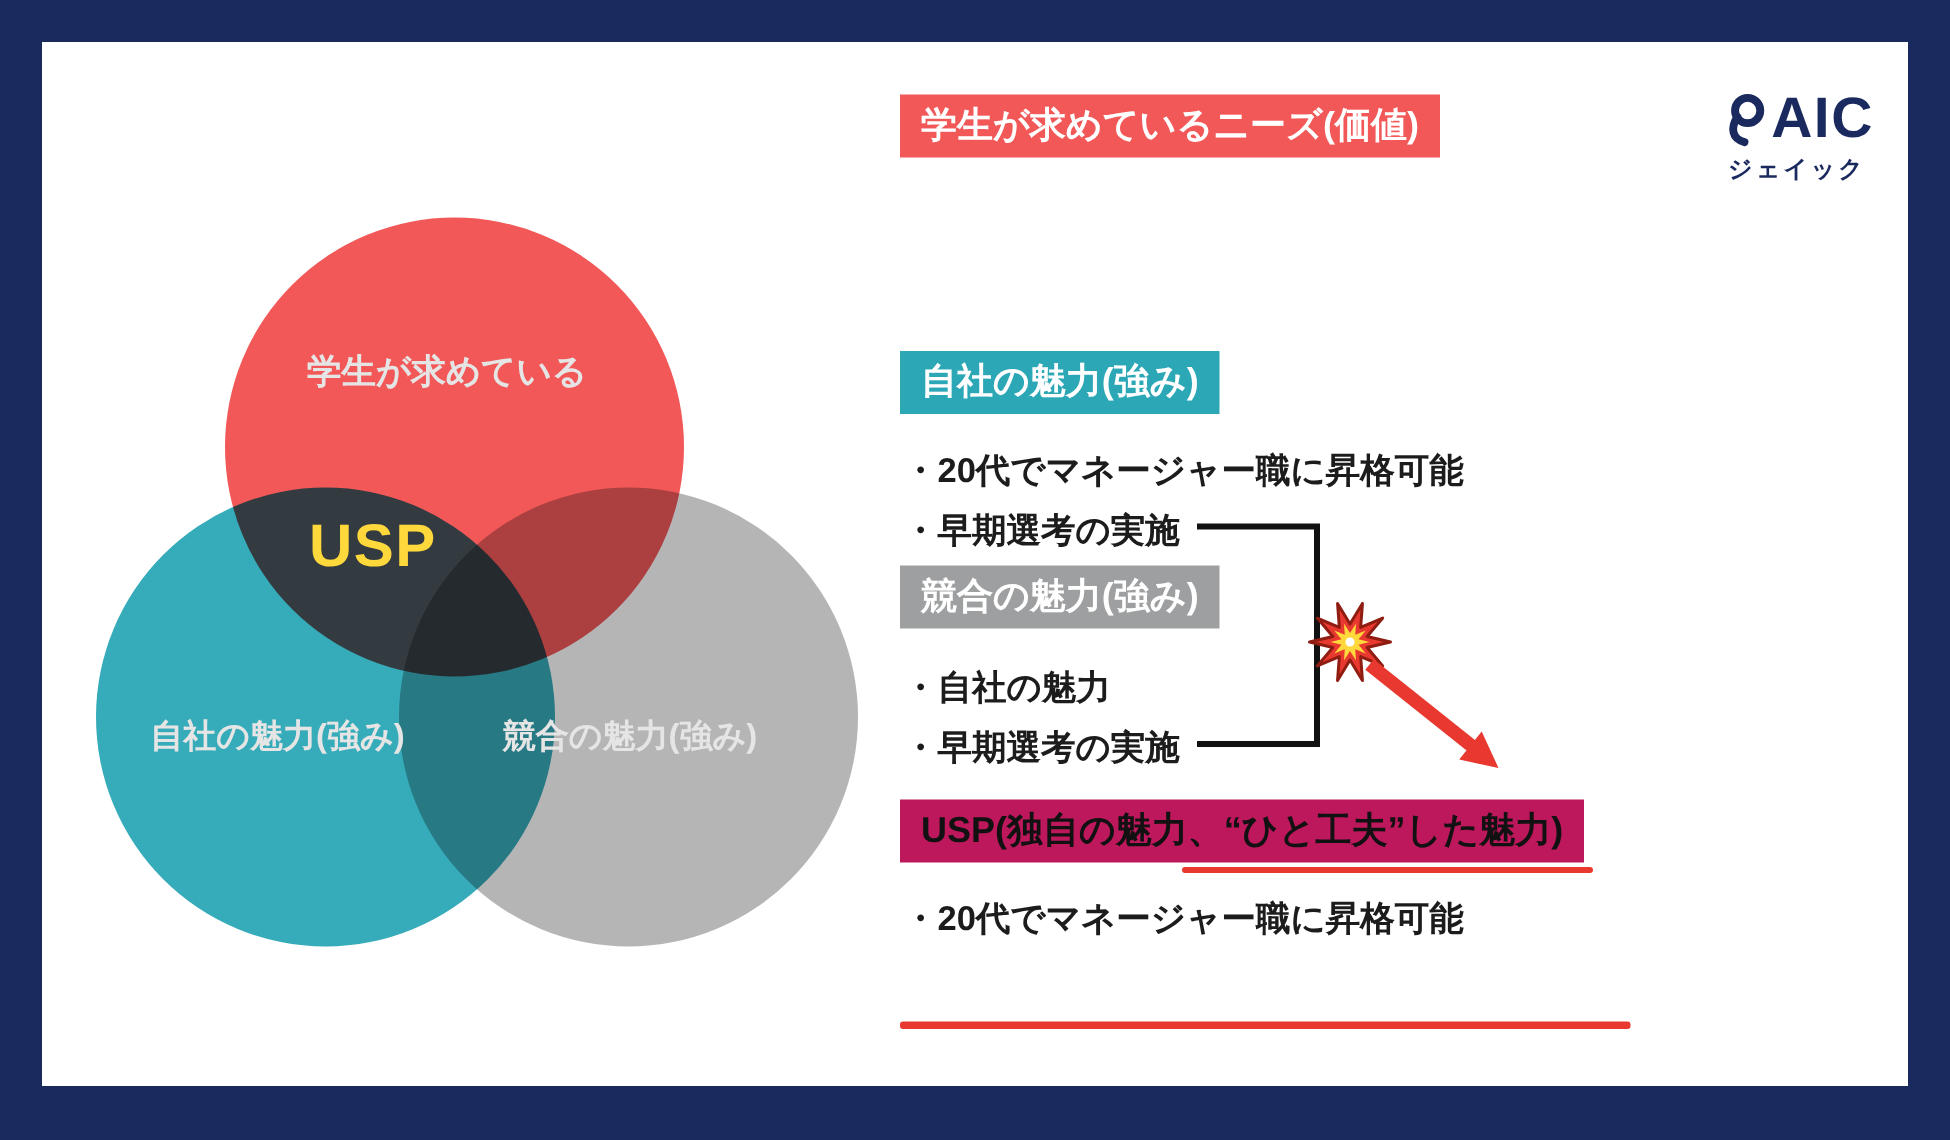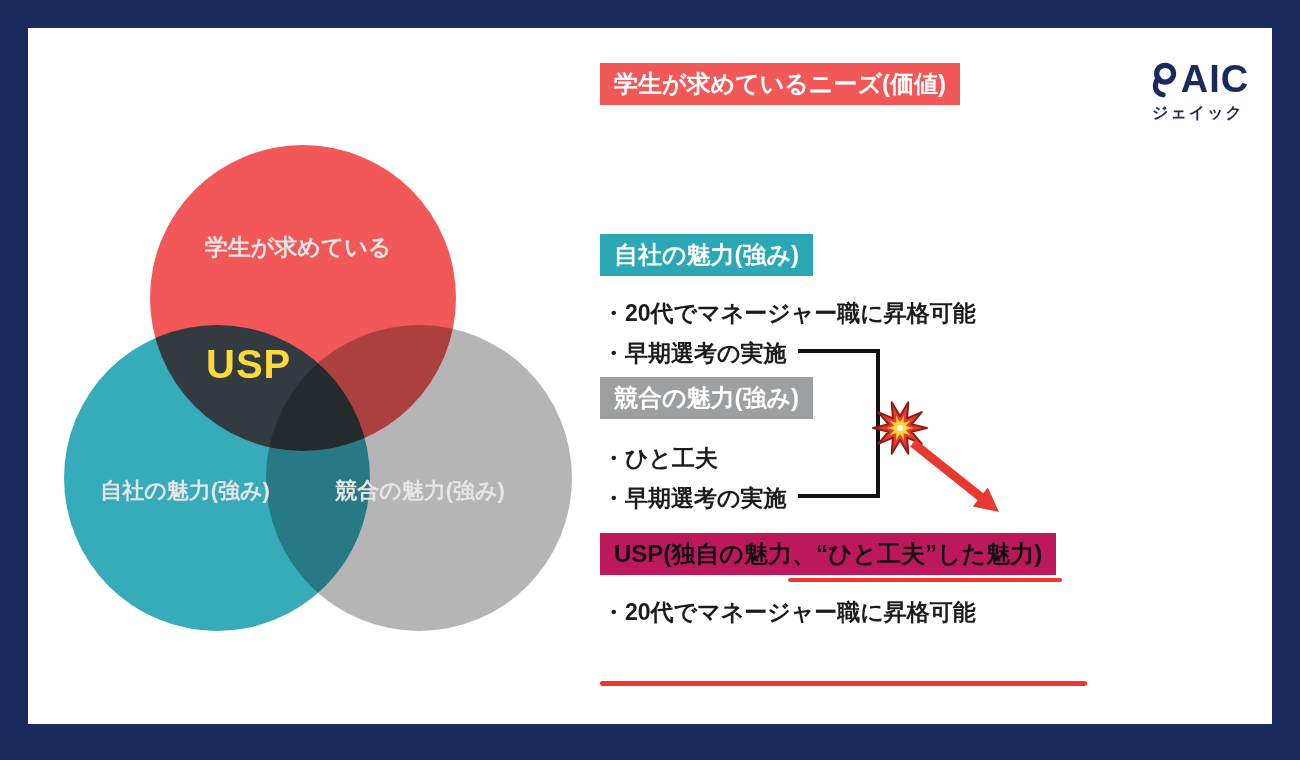--- a/index.html
+++ b/index.html
@@ -77,21 +77,21 @@
   </div>
 
   <div class="hdr hdr-teal">自社の魅力(強み)</div>
   <div class="bullets b-company">
     <div>・20代でマネージャー職に昇格可能</div>
     <div>・早期選考の実施</div>
   </div>
 
   <div class="hdr hdr-gray">競合の魅力(強み)</div>
   <div class="bullets b-competitor">
-    <div>・ひと工夫</div>
+    <div>・自社の魅力</div>
     <div>・早期選考の実施</div>
   </div>
 
   <div class="hdr hdr-yellow">USP(独自の魅力、“ひと工夫”した魅力)</div>
   <div class="uline uline-partial"></div>
   <div class="bullets b-usp">
     <div>・20代でマネージャー職に昇格可能</div>
   </div>
   <div class="uline uline-long"></div>
 

